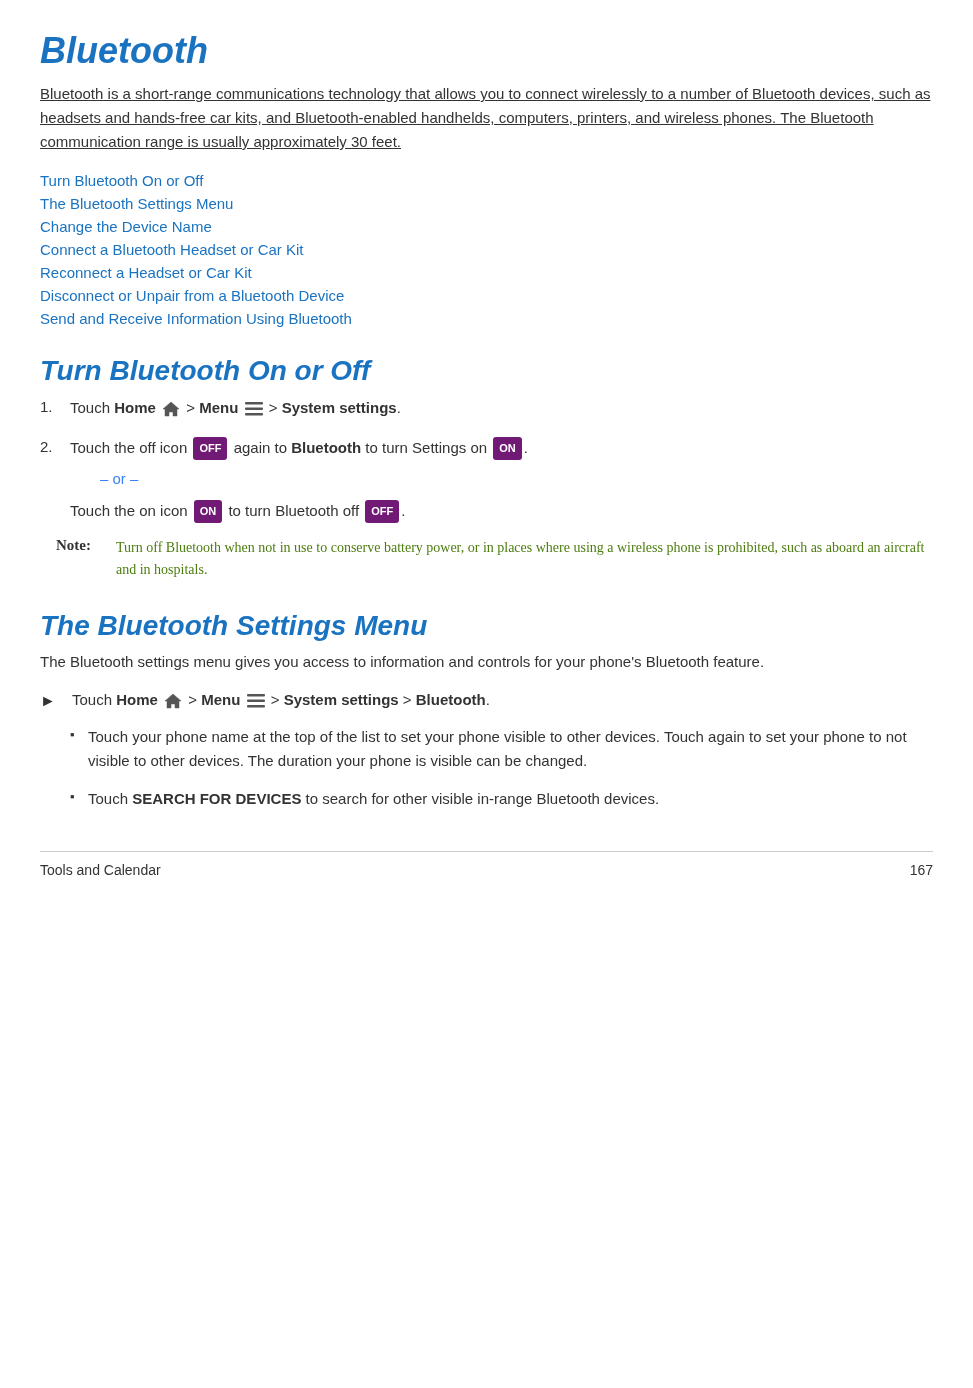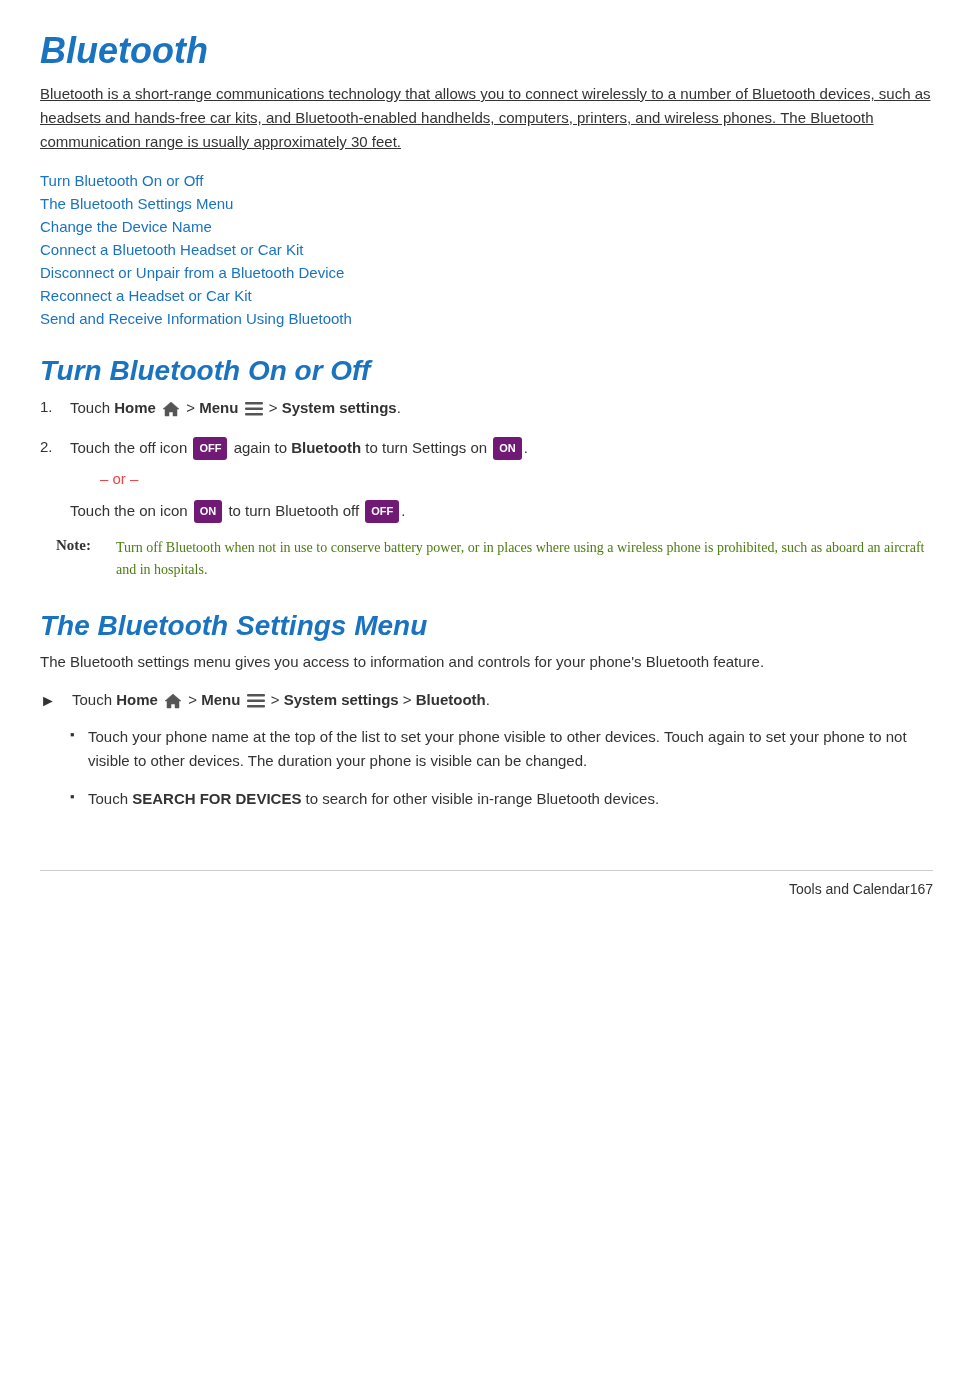--- a/index.html
+++ b/index.html
@@ -68,21 +68,21 @@
     }
     .step-content {
       flex: 1;
       line-height: 1.7;
     }
     .bold-word { font-weight: bold; }
     .or-line {
       display: block;
       margin: 6px 0 6px 30px;
       font-size: 15px;
-      color: #ef4444;
+      color: #3b82f6;
     }
     .on-badge {
       display: inline-block;
       background: #701a75;
       color: #fff;
       font-size: 11px;
       font-weight: bold;
       padding: 2px 6px;
       border-radius: 3px;
       vertical-align: middle;
@@ -147,25 +147,25 @@
       line-height: 1.6;
     }
     .arrow-icon {
       min-width: 28px;
       font-size: 16px;
       color: #333;
       margin-right: 4px;
     }
     .footer-bar {
       position: relative;
-      margin-top: 59px;
+      margin-top: 40px;
       padding-top: 10px;
       border-top: 1px solid #ccc;
       display: flex;
-      justify-content: flex-end;
+      justify-content: space-between;
       align-items: center;
       font-size: 14px;
       color: #333;
     }
     .home-icon-inline {
       display: inline-block;
       width: 18px;
       height: 16px;
       vertical-align: middle;
       margin: 0 2px;
@@ -184,22 +184,22 @@
 
 <h1 class="page-title">Bluetooth</h1>
 
 <p class="intro-text">Bluetooth is a short-range communications technology that allows you to connect wirelessly to a number of Bluetooth devices, such as headsets and hands-free car kits, and Bluetooth-enabled handhelds, computers, printers, and wireless phones. The Bluetooth communication range is usually approximately 30 feet.</p>
 
 <div class="toc-section">
   <a class="toc-link" href="#s1">Turn Bluetooth On or Off</a>
   <a class="toc-link" href="#s2">The Bluetooth Settings Menu</a>
   <a class="toc-link" href="#s3">Change the Device Name</a>
   <a class="toc-link" href="#s4">Connect a Bluetooth Headset or Car Kit</a>
+  <a class="toc-link" href="#s5">Reconnect a Headset or Car Kit</a>
   <a class="toc-link" href="#s6">Disconnect or Unpair from a Bluetooth Device</a>
-  <a class="toc-link" href="#s5">Reconnect a Headset or Car Kit</a>
   <a class="toc-link" href="#s7">Send and Receive Information Using Bluetooth</a>
 </div>
 
 <div id="s1">
   <h2 class="section-title">Turn Bluetooth On or Off</h2>
 
   <ol class="numbered-list">
     <li>
       <span class="list-num">1.</span>
       <span class="step-content">

